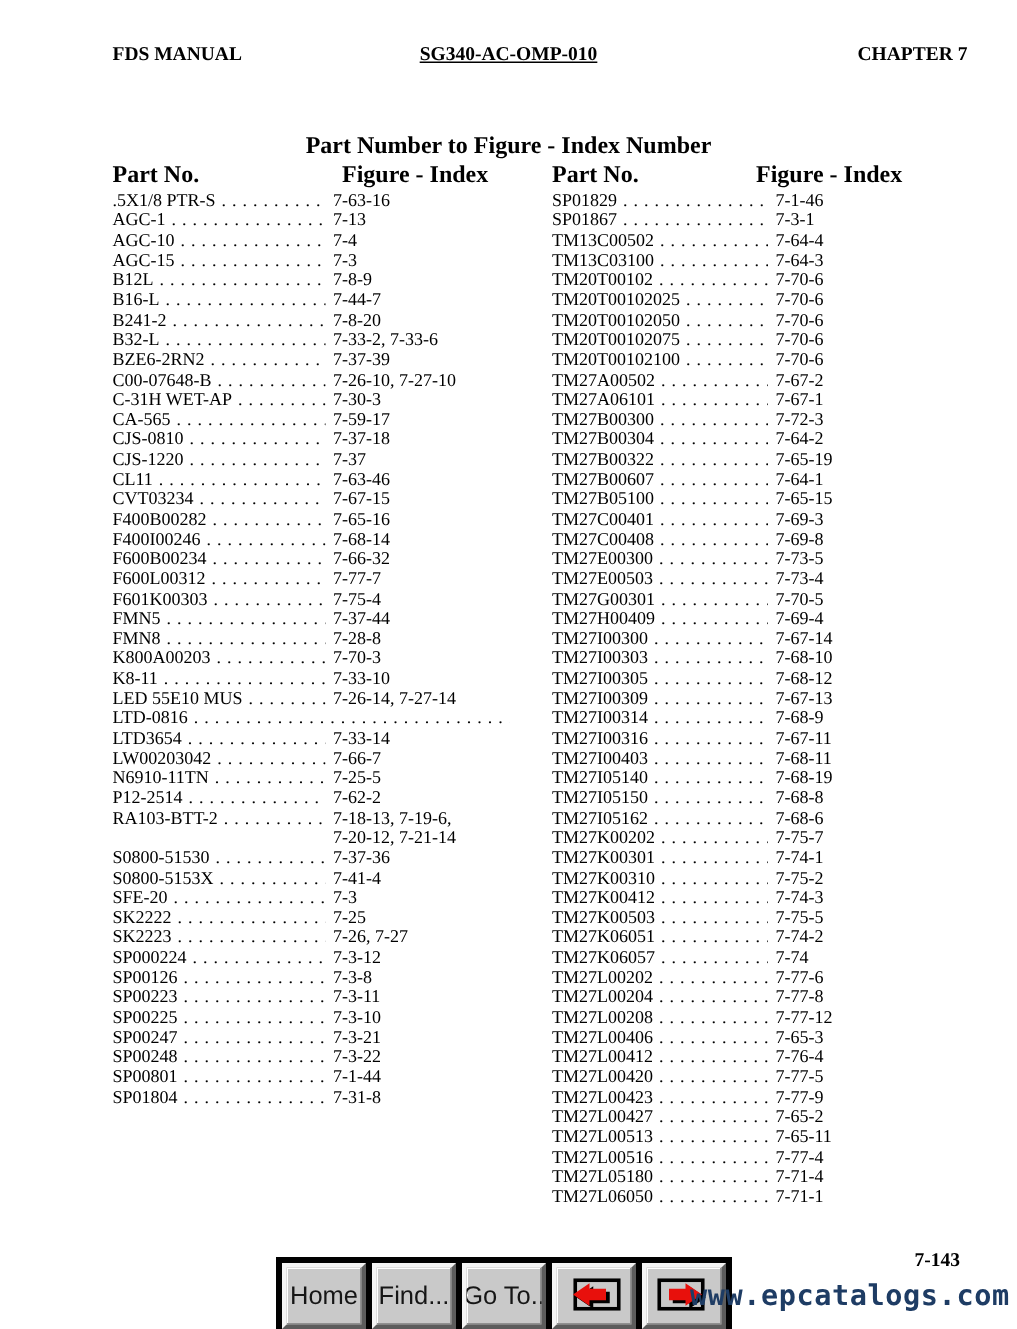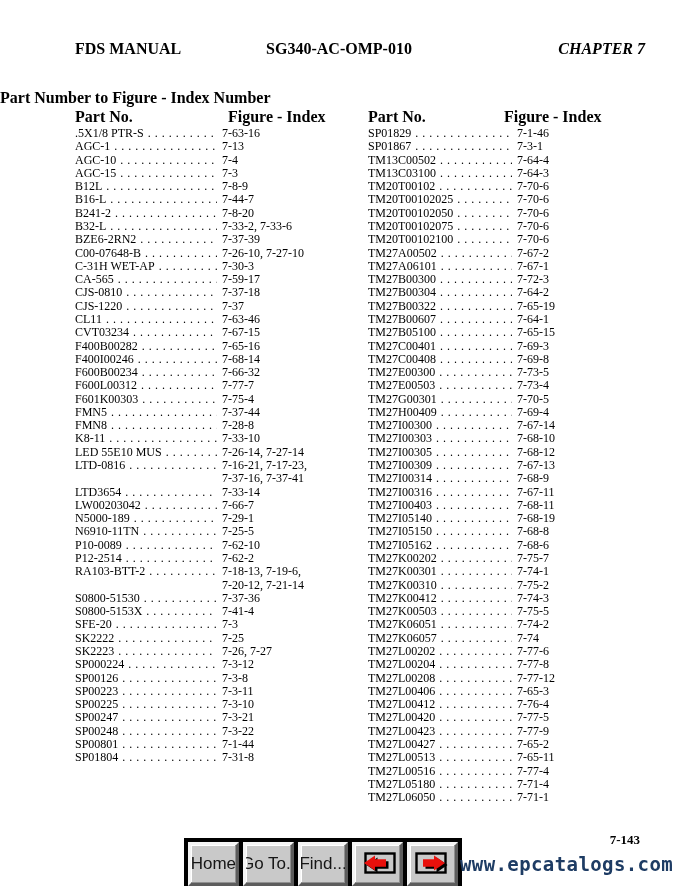--- a/index.html
+++ b/index.html
@@ -1,28 +1,28 @@
 <!DOCTYPE html>
 <html style="--toolbar-bg: #000000; --button-face: #c9c9c9; --watermark: #1e3c64;"><head>
 <meta charset="utf-8">
 <style>
   * { margin:0; padding:0; box-sizing:border-box; }
   html,body { width:678px; height:886px; background:#ffffff; overflow:hidden;
               font-family:"Liberation Serif", serif; color:#000; }
   .page { position:relative; width:678px; height:886px; background:#fff; }
 
   
-  .doc-header { position:absolute; top:40px; left:0; right:0; height:16px;
-                font-size:16px; font-weight:bold;padding-left:46px; }
+  .doc-header { position:absolute; top:28px; left:0; right:0; height:16px;
+                font-size:13px; font-weight:bold;padding-left:46px; }
   .doc-header .hl { position:absolute; left:75px; }
-  .doc-header .hc { position:absolute; left:50%; transform:translateX(-50%); }
-  .doc-header .hr { position:absolute; right:33px;font-style:italic; }
+  .doc-header .hc { position:absolute; left:50%; transform:translateX(-50%);text-decoration:underline; }
+  .doc-header .hr { position:absolute; right:33px; }
 
   
-  .title { position:absolute; top:89px; left:0; width:678px; 
+  .title { position:absolute; top:89px; left:0; width:678px; text-align:center;
            font-size:16px; font-weight:bold; }
 
   
   .table-area { position:absolute; top:110px; left:75px; display:flex; gap:23px; }
   .col { display:flex; flex-direction:column; }
   .col-left  { width:270px; }
   .col-right { width:262px; }
   .col-head { display:flex; font-weight:bold; font-size:16px; line-height:14px; margin-bottom:3px; }
   .col-head .ph { flex:none; }
   .col-head .sp { flex:1; }
@@ -36,21 +36,21 @@
   .leader { flex:1 1 auto; min-width:8px; overflow:hidden; white-space:pre;
             margin:0 5px 0 4px; letter-spacing:.5px; }
   .leader::after { content:". . . . . . . . . . . . . . . . . . . . . . . . . . . . . . . . . . . . . . . ."; }
   .fig { flex:none; white-space:pre-line; }
   .col-left  .fig { width:123px; }
   .col-right .fig { width:113px; }
 
   
   .page-number { position:absolute; top:832px; right:38px; font-size:13px; font-weight:bold; }
 
-  .toolbar { position:absolute; left:184px; top:838px; width:278px; height:48px;
+  .toolbar { position:absolute; left:184px; top:838px; width:304px; height:48px;
              background:var(--toolbar-bg,#000); display:flex; gap:4px; padding:4px 4px 10px 4px; }
   .tb-btn { width:58px; height:44px; background:var(--button-face,#c9c9c9);
             border:3px solid; border-color:#f4f4f4 #5c5c5c #5c5c5c #f4f4f4;
             box-shadow: inset -1px -1px 0 #909090, inset 1px 1px 0 #ffffff;
             font-family:"Liberation Sans", sans-serif; font-size:17px; color:#161616;
             display:flex; align-items:center; justify-content:center; cursor:pointer;
             padding:0; overflow:hidden; white-space:nowrap; }
   .tb-btn svg { display:block; }
 
   .watermark { position:absolute; left:460px; top:853px; z-index:5;
@@ -187,59 +187,52 @@
             <span class="part">FMN5</span>
             <span class="leader"></span>
             <span class="fig">7-37-44</span>
           </div>
           <div class="row">
             <span class="part">FMN8</span>
             <span class="leader"></span>
             <span class="fig">7-28-8</span>
           </div>
           <div class="row">
+            <span class="part">K800A00203</span>
+            <span class="leader"></span>
+            <span class="fig">7-70-3</span>
+          </div>
+          <div class="row">
             <span class="part">K8-11</span>
             <span class="leader"></span>
             <span class="fig">7-33-10</span>
           </div>
           <div class="row">
             <span class="part">LED 55E10 MUS</span>
             <span class="leader"></span>
             <span class="fig">7-26-14, 7-27-14</span>
           </div>
           <div class="row">
             <span class="part">LTD-0816</span>
             <span class="leader"></span>
-            <span class="fig">7-16-21, 7-17-23,
-7-37-16, 7-37-41</span>
           </div>
           <div class="row">
             <span class="part">LTD3654</span>
             <span class="leader"></span>
             <span class="fig">7-33-14</span>
           </div>
           <div class="row">
             <span class="part">LW00203042</span>
             <span class="leader"></span>
             <span class="fig">7-66-7</span>
           </div>
           <div class="row">
-            <span class="part">N5000-189</span>
-            <span class="leader"></span>
-            <span class="fig">7-29-1</span>
-          </div>
-          <div class="row">
             <span class="part">N6910-11TN</span>
             <span class="leader"></span>
             <span class="fig">7-25-5</span>
-          </div>
-          <div class="row">
-            <span class="part">P10-0089</span>
-            <span class="leader"></span>
-            <span class="fig">7-62-10</span>
           </div>
           <div class="row">
             <span class="part">P12-2514</span>
             <span class="leader"></span>
             <span class="fig">7-62-2</span>
           </div>
           <div class="row">
             <span class="part">RA103-BTT-2</span>
             <span class="leader"></span>
             <span class="fig">7-18-13, 7-19-6,
@@ -575,22 +568,22 @@
             <span class="fig">7-71-1</span>
           </div>
         </div>
     </div>
   </div>
 
   <div class="page-number">7-143</div>
 
   <div class="toolbar">
     <button class="tb-btn">Home</button>
+    <button class="tb-btn">Find...</button>
     <button class="tb-btn">Go To..</button>
-    <button class="tb-btn">Find...</button>
     <button class="tb-btn">
       <svg width="40" height="26" viewBox="0 0 40 26">
         <rect x="7.5" y="2.5" width="29" height="19" fill="none" stroke="#000" stroke-width="2.4"></rect>
         <polygon points="30.5,10.2 19.5,10.2 19.5,6.5 8.5,14 19.5,21.5 19.5,17.8 30.5,17.8" fill="#000"></polygon>
         <polygon points="28,8.2 17,8.2 17,4.5 6,12 17,19.5 17,15.8 28,15.8" fill="#e8100c"></polygon>
       </svg>
     </button>
     <button class="tb-btn">
       <svg width="40" height="26" viewBox="0 0 40 26">
         <rect x="3.5" y="2.5" width="29" height="19" fill="none" stroke="#000" stroke-width="2.4"></rect>

